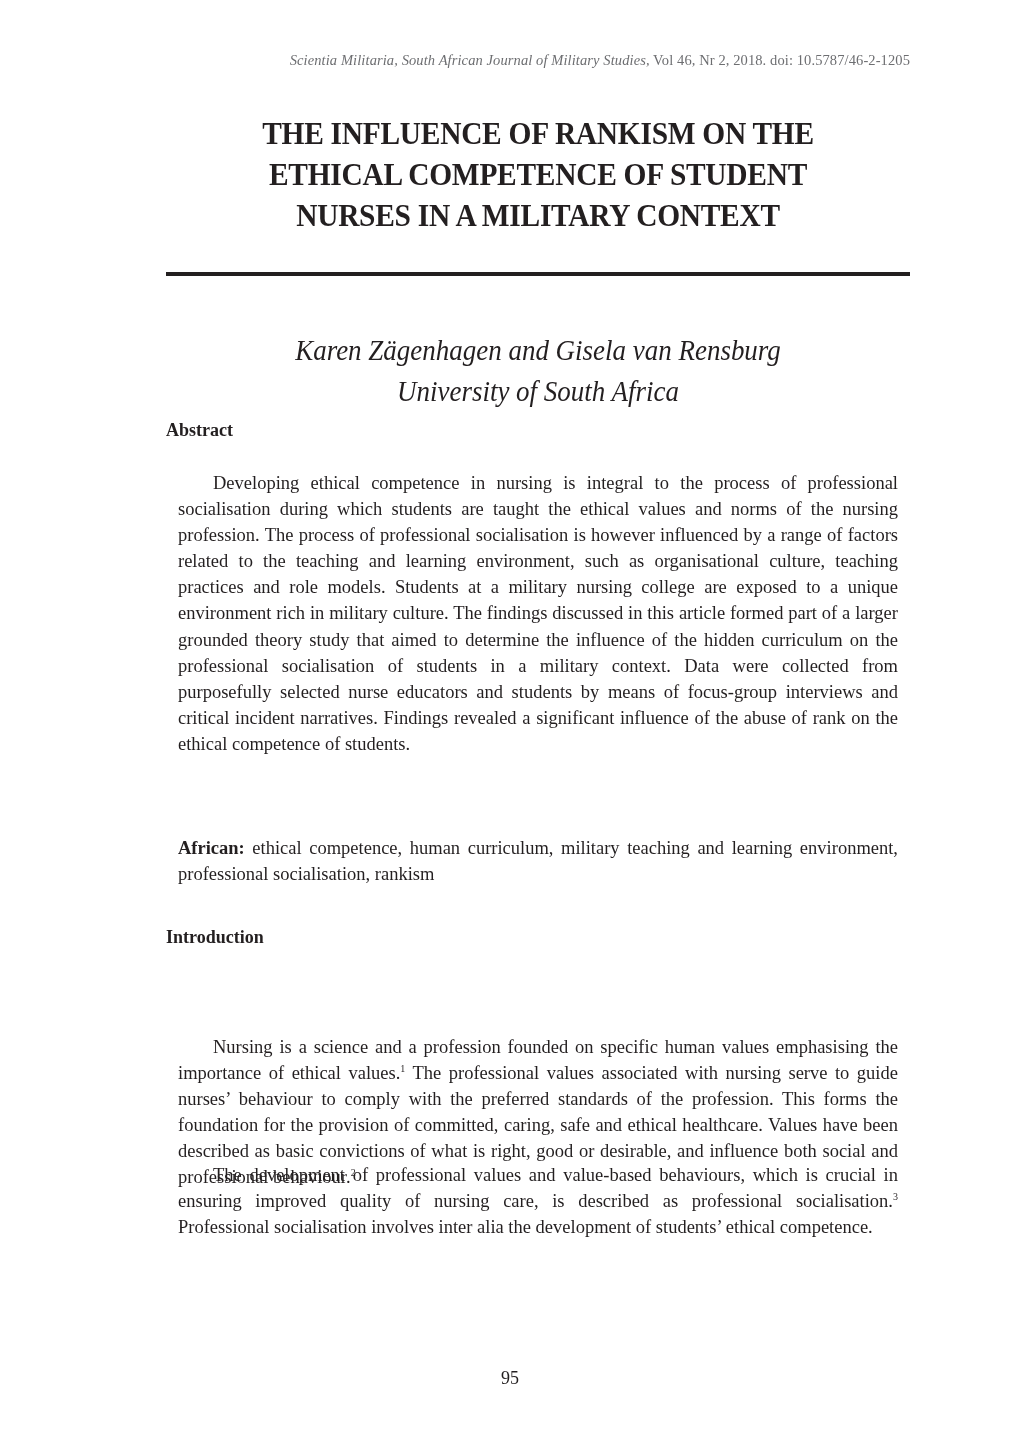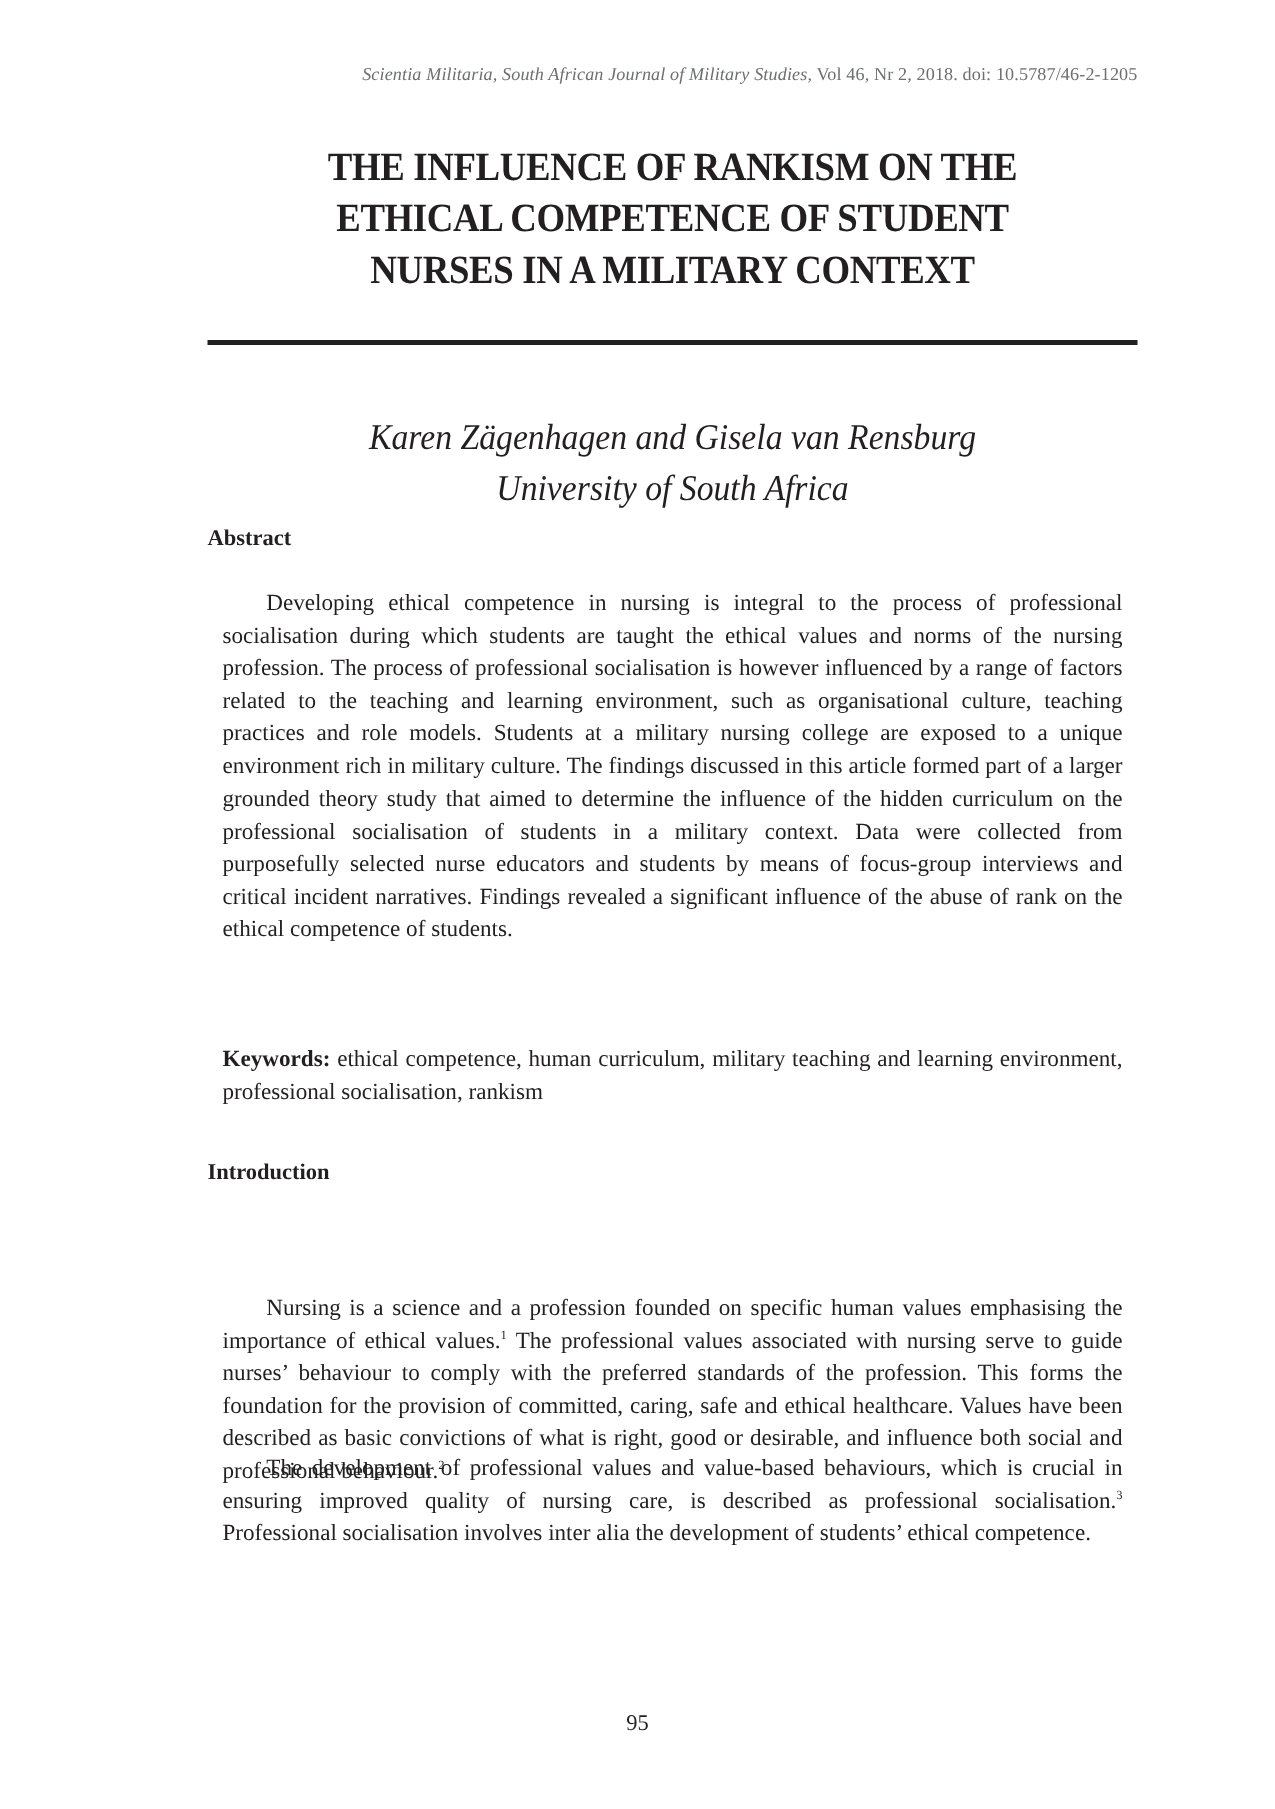--- a/index.html
+++ b/index.html
@@ -43,21 +43,21 @@
   <div>University of South Africa</div>
 </div>
 
 <div class="section-heading" style="top:420px;">Abstract</div>
 
 <div class="para" style="top:458px;">
   <p>Developing ethical competence in nursing is integral to the process of professional socialisation during which students are taught the ethical values and norms of the nursing profession. The process of professional socialisation is however influenced by a range of factors related to the teaching and learning environment, such as organisational culture, teaching practices and role models. Students at a military nursing college are exposed to a unique environment rich in military culture. The findings discussed in this article formed part of a larger grounded theory study that aimed to determine the influence of the hidden curriculum on the professional socialisation of students in a military context. Data were collected from purposefully selected nurse educators and students by means of focus-group interviews and critical incident narratives. Findings revealed a significant influence of the abuse of rank on the ethical competence of students.</p>
 </div>
 
 <div class="para" style="top:823px;">
-  <p style="text-indent:0;"><span class="kw-label">Keywords:</span><span> ethical competence, human curriculum, military teaching and learning environment, professional socialisation, rankism</span></p>
+  <p style="text-indent:0;"><span class="kw-label">African:</span><span> ethical competence, human curriculum, military teaching and learning environment, professional socialisation, rankism</span></p>
 </div>
 
 <div class="section-heading" style="top:927px;">Introduction</div>
 
 <div class="para" style="top:1022px;">
   <p><span>Nursing is a science and a profession founded on specific human values emphasising the importance of ethical values.</span><sup>1</sup><span> The professional values associated with nursing serve to guide nurses’ behaviour to comply with the preferred standards of the profession. This forms the foundation for the provision of committed, caring, safe and ethical healthcare. Values have been described as basic convictions of what is right, good or desirable, and influence both social and professional behaviour.</span><sup>2</sup></p>
 </div>
 
 <div class="para" style="top:1150px;">
   <p><span>The development of professional values and value-based behaviours, which is crucial in ensuring improved quality of nursing care, is described as professional socialisation.</span><sup>3</sup><span> Professional socialisation involves inter alia the development of students’ ethical competence.</span></p>

